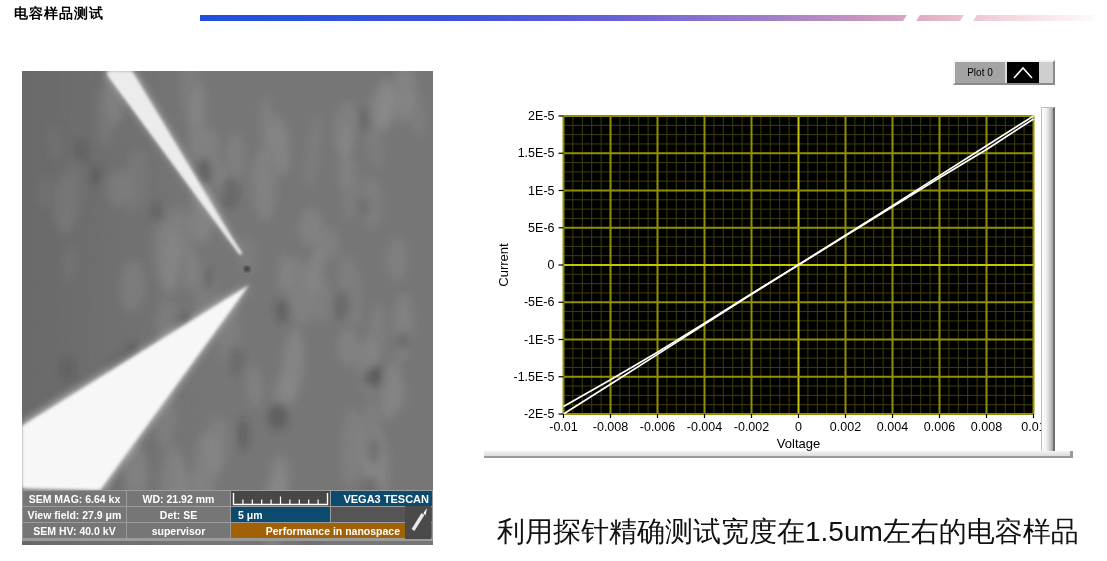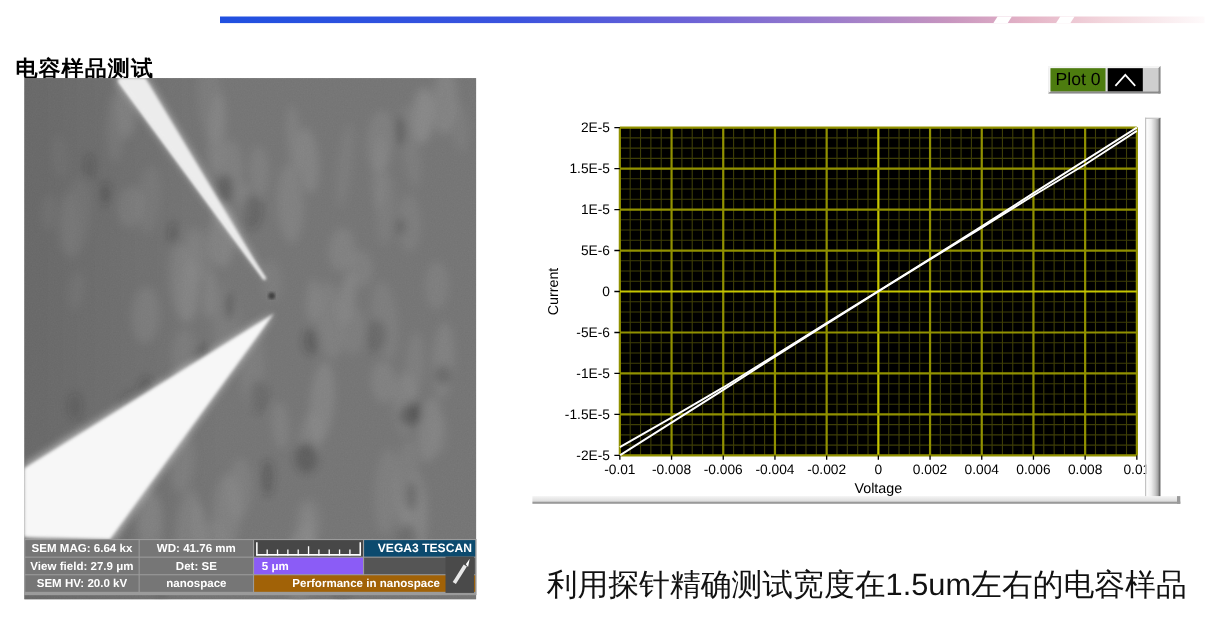--- a/index.html
+++ b/index.html
@@ -2,23 +2,22 @@
 <html><head>
 <meta charset="utf-8">
 <style>
   html,body{margin:0;padding:0;}
   body{
     width:1107px;height:561px;position:relative;overflow:hidden;
     background:#ffffff;font-family:"Liberation Sans",sans-serif;
   }
   
   .slide-title{
-    position:absolute;left:14px;top:5px;font-size:20px;font-weight:bold;color:#000;
+    position:absolute;left:14px;top:5px;font-size:14px;font-weight:bold;color:#000;
     letter-spacing:1px;
-    margin-top:44px;
   }
   .accent-line{
     position:absolute;left:200px;top:15px;width:895px;height:6px;
     background:linear-gradient(90deg,#2050e0 0%,#3b53de 30%,#6d63d6 48%,#9b7ccb 62%,#c795bf 74%,#e4b3c6 82%,#f3d7dd 90%,rgba(250,235,238,0.25) 100%);
   }
   .accent-slash{
     position:absolute;top:15px;width:13px;height:6px;background:#ffffff;
     transform:skewX(-32deg);
   }
   .slash-1{left:905px;}
@@ -30,36 +29,36 @@
     position:absolute;left:0;top:419px;width:409px;height:49px;
     display:grid;grid-template-columns:103px 103px 99px 1fr;grid-template-rows:15px 15px 15px;
     gap:1px;border:1px solid #9b9b9b;background:#9b9b9b;
   }
   .sem-cell{
     background:#767676;color:#fff;font-size:10.5px;font-weight:bold;
     display:flex;align-items:center;justify-content:center;white-space:nowrap;overflow:hidden;
   }
   .cell-ruler{background:#474747;padding:0;}
   .cell-brand{background:#0c4a6e;justify-content:flex-end;padding-right:3px;font-size:11px;}
-  .cell-scale{background:#8b5cf6;justify-content:flex-start;padding-left:7px;}
+  .cell-scale{background:#0c4a6e;justify-content:flex-start;padding-left:7px;}
   .cell-blank{background:#555555;}
   .cell-tagline{grid-column:3/5;background:#a16207;justify-content:flex-end;padding-right:32px;}
   .sem-logo{
     position:absolute;right:1px;top:15px;width:26px;height:33px;background:#4a4a4a;z-index:3;
   }
   
   .chart-svg{position:absolute;left:483px;top:98px;}
   .legend{
     position:absolute;left:953px;top:60px;width:102px;height:25px;
     background:#d9d9d9;border-top:2px solid #f5f5f5;border-left:2px solid #f5f5f5;
     border-right:2px solid #8a8a8a;border-bottom:2px solid #8a8a8a;
     display:flex;align-items:stretch;box-sizing:border-box;
   }
   .legend-label{
-    background:#4d7c0f;color:#000;font-size:16px;flex:0 0 50px;
+    background:#a3a3a3;color:#000;font-size:10px;flex:0 0 50px;
     display:flex;align-items:center;justify-content:center;
   }
   .legend-icon{background:#000;flex:0 0 32px;margin-left:2px;display:flex;align-items:center;justify-content:center;}
   .legend-fill{flex:1;background:#cfcfcf;}
   .v-scrollbar{
     position:absolute;left:1041px;top:107px;width:14px;height:346px;
     background:linear-gradient(90deg,#ffffff 0%,#f0f0f0 40%,#c9c9c9 75%,#9f9f9f 100%);
     border:1px solid #bdbdbd;border-right:2px solid #6f6f6f;box-sizing:border-box;
   }
   .bottom-strip{
@@ -217,21 +216,21 @@
       <polygon points="227,214 0,352 0,419 81,419" fill="#ffffff" opacity="0.55" filter="url(#blur4)"></polygon>
       <polygon points="85,0 110,0 221,185" fill="#ececec" filter="url(#blur2)"></polygon>
       <line x1="86" y1="2" x2="219" y2="183" stroke="#ffffff" stroke-width="2.5" filter="url(#blur2)"></line>
       <polygon points="227,214 0,355 0,417 78,419" fill="#f7f7f7" filter="url(#blur2)"></polygon>
       <circle cx="225" cy="198" r="3" fill="#3c3c3c" filter="url(#blur2)"></circle>
     </g>
   </svg>
 
   <div class="sem-bar">
     <div class="sem-cell">SEM MAG: 6.64 kx</div>
-    <div class="sem-cell">WD: 41.76 mm</div>
+    <div class="sem-cell">WD: 21.92 mm</div>
     <div class="sem-cell cell-ruler">
       <svg id="ruler-svg" width="99" height="15" viewBox="0 0 99 15">
           <line x1="2" y1="13.5" x2="97" y2="13.5" stroke="#ffffff" stroke-width="1.6"></line>
           <line x1="2.5" y1="2" x2="2.5" y2="14" stroke="#ffffff" stroke-width="1.4"></line>
           <line x1="96.5" y1="2" x2="96.5" y2="14" stroke="#ffffff" stroke-width="1.4"></line>
           <line x1="11.9" y1="8.5" x2="11.9" y2="14" stroke="#ffffff" stroke-width="1.2"></line>
           <line x1="21.3" y1="8.5" x2="21.3" y2="14" stroke="#ffffff" stroke-width="1.2"></line>
           <line x1="30.700000000000003" y1="8.5" x2="30.700000000000003" y2="14" stroke="#ffffff" stroke-width="1.2"></line>
           <line x1="40.1" y1="8.5" x2="40.1" y2="14" stroke="#ffffff" stroke-width="1.2"></line>
           <line x1="49.5" y1="5.5" x2="49.5" y2="14" stroke="#ffffff" stroke-width="1.2"></line>
@@ -241,22 +240,22 @@
           <line x1="87.10000000000001" y1="8.5" x2="87.10000000000001" y2="14" stroke="#ffffff" stroke-width="1.2"></line>
         </svg>
     </div>
     <div class="sem-cell cell-brand">VEGA3 TESCAN</div>
 
     <div class="sem-cell">View field: 27.9 μm</div>
     <div class="sem-cell">Det: SE</div>
     <div class="sem-cell cell-scale">5 μm</div>
     <div class="sem-cell cell-blank"></div>
 
-    <div class="sem-cell">SEM HV: 20.0 kV</div>
-    <div class="sem-cell">nanospace</div>
+    <div class="sem-cell">SEM HV: 40.0 kV</div>
+    <div class="sem-cell">supervisor</div>
     <div class="sem-cell cell-tagline">Performance in nanospace</div>
 
     <div class="sem-logo">
       <svg width="26" height="33" viewBox="0 0 26 33">
         <line x1="8" y1="24" x2="18" y2="8" stroke="#e8e8e8" stroke-width="3.4"></line>
         <polygon points="18.5,7 22,2 20.5,9.5" fill="#ffffff"></polygon>
       </svg>
     </div>
   </div>
 </div>

